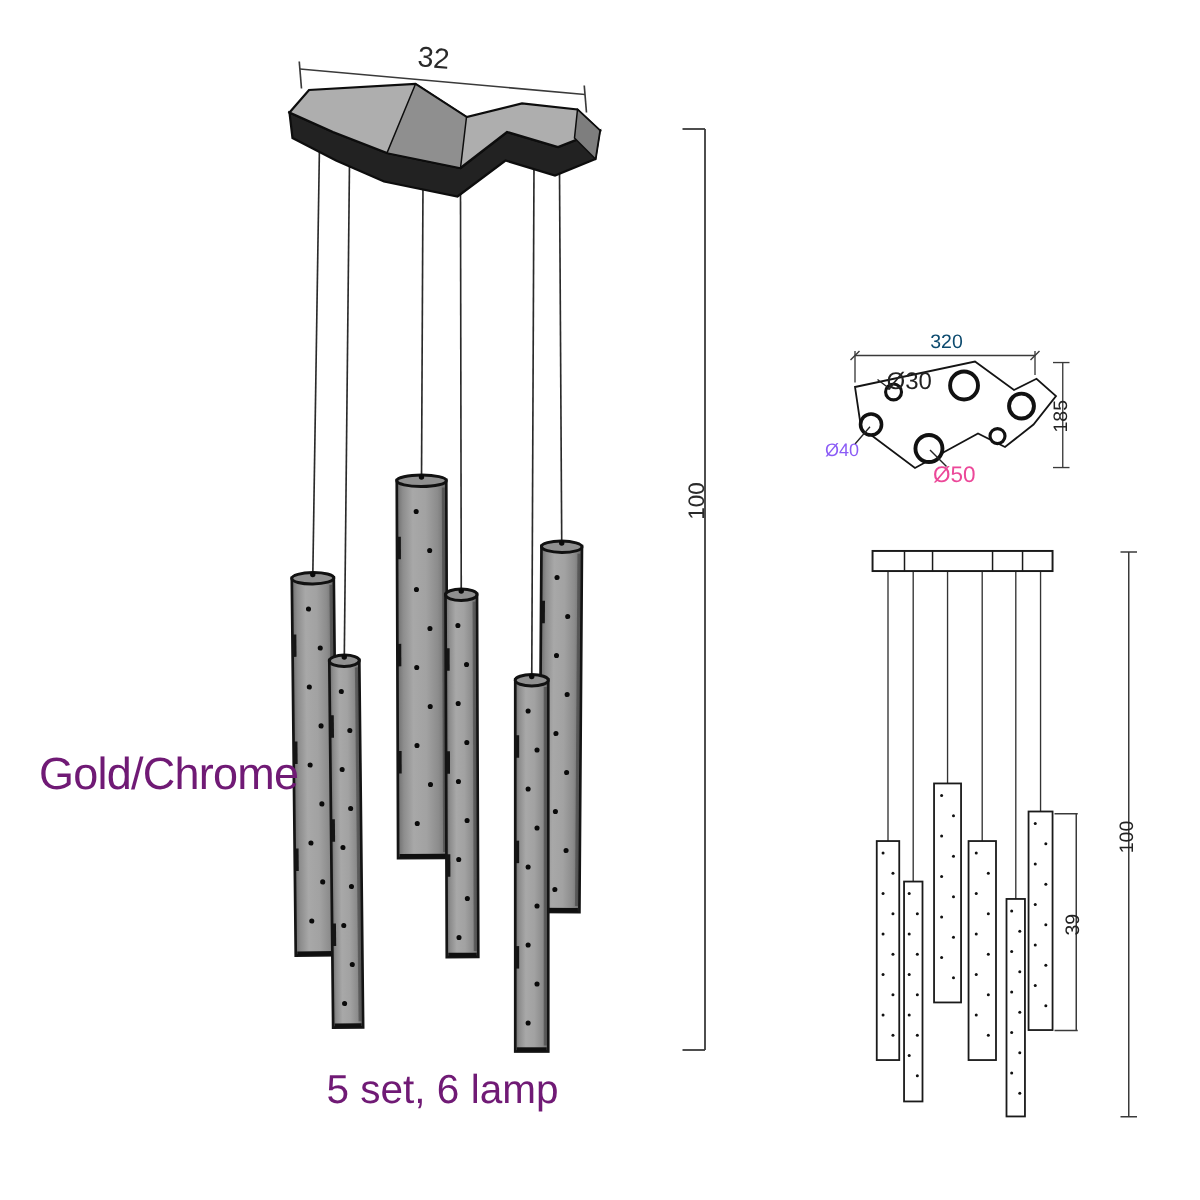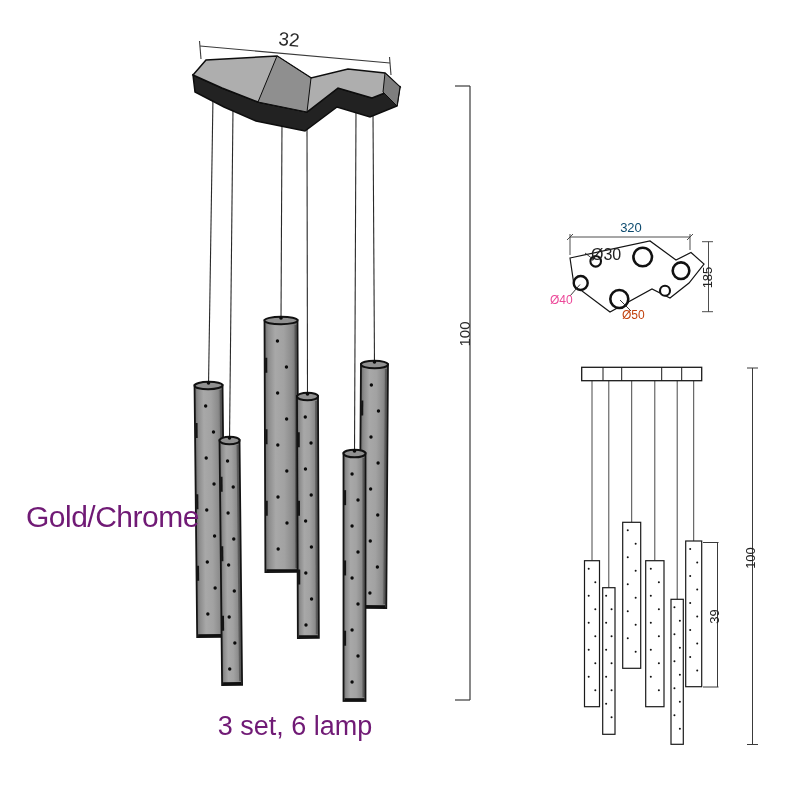--- a/index.html
+++ b/index.html
@@ -9,22 +9,22 @@
   .lbl{position:absolute;color:#701a75;white-space:nowrap;}
   .lbl.c{text-align:center;}
   .rot{transform:rotate(-90deg);transform-origin:center center;}
   #lbl-32{left:272px;top:29px;width:34px;font-size:19px;text-align:center;transform:rotate(5deg);color:#2a2a2a;}
   #lbl-100-main{left:443px;top:325px;width:44px;height:18px;line-height:18px;font-size:15px;color:#2a2a2a;}
   #lbl-gold{left:26px;top:500px;font-size:30px;letter-spacing:-0.5px;}
   #lbl-caption{left:195px;top:711px;width:200px;font-size:27px;}
   #lbl-320{left:613px;top:220px;width:36px;font-size:13px;color:#0c4a6e;}
   #lbl-185{left:689px;top:270px;width:36px;height:15px;line-height:15px;font-size:13px;color:#222;}
   #lbl-d30{left:570px;top:246px;font-size:16px;color:#222;margin-left:21px;}
-  #lbl-d40{left:550px;top:293px;font-size:12px;color:#ec4899;}
-  #lbl-d50{left:622px;top:308px;font-size:12px;color:#c2410c;text-align:right;}
+  #lbl-d40{left:550px;top:293px;font-size:12px;color:#8b5cf6;}
+  #lbl-d50{left:622px;top:308px;font-size:15px;color:#ec4899;text-align:right;}
   #lbl-39{left:699px;top:609px;width:31px;height:15px;line-height:15px;font-size:13px;color:#222;}
   #lbl-100-front{left:733px;top:550px;width:36px;height:16px;line-height:16px;font-size:13px;color:#222;}
 </style>
 </head>
 <body>
 
 <div class="canvas">
   <svg id="draw" width="800" height="800" viewBox="0 0 800 800">
       <defs>
         <linearGradient id="tubeGrad" x1="0" y1="0" x2="1" y2="0">
@@ -294,21 +294,21 @@
           <circle cx="697.22" cy="643.5" r="1" fill="#111"></circle>
           <circle cx="690.1800000000001" cy="657" r="1" fill="#111"></circle>
           <circle cx="697.22" cy="670.5" r="1" fill="#111"></circle>
         </g>
       </g>
     </svg>
 
   <div class="lbl" id="lbl-32">32</div>
   <div class="lbl c rot" id="lbl-100-main">100</div>
   <div class="lbl" id="lbl-gold">Gold/Chrome</div>
-  <div class="lbl c" id="lbl-caption">3 set, 6 lamp</div>
+  <div class="lbl c" id="lbl-caption">5 set, 6 lamp</div>
   <div class="lbl c" id="lbl-320">320</div>
   <div class="lbl c rot" id="lbl-185">185</div>
   <div class="lbl" id="lbl-d30">Ø30</div>
   <div class="lbl" id="lbl-d40">Ø40</div>
   <div class="lbl" id="lbl-d50">Ø50</div>
   <div class="lbl c rot" id="lbl-39">39</div>
   <div class="lbl c rot" id="lbl-100-front">100</div>
 </div>
 
 </body></html>

